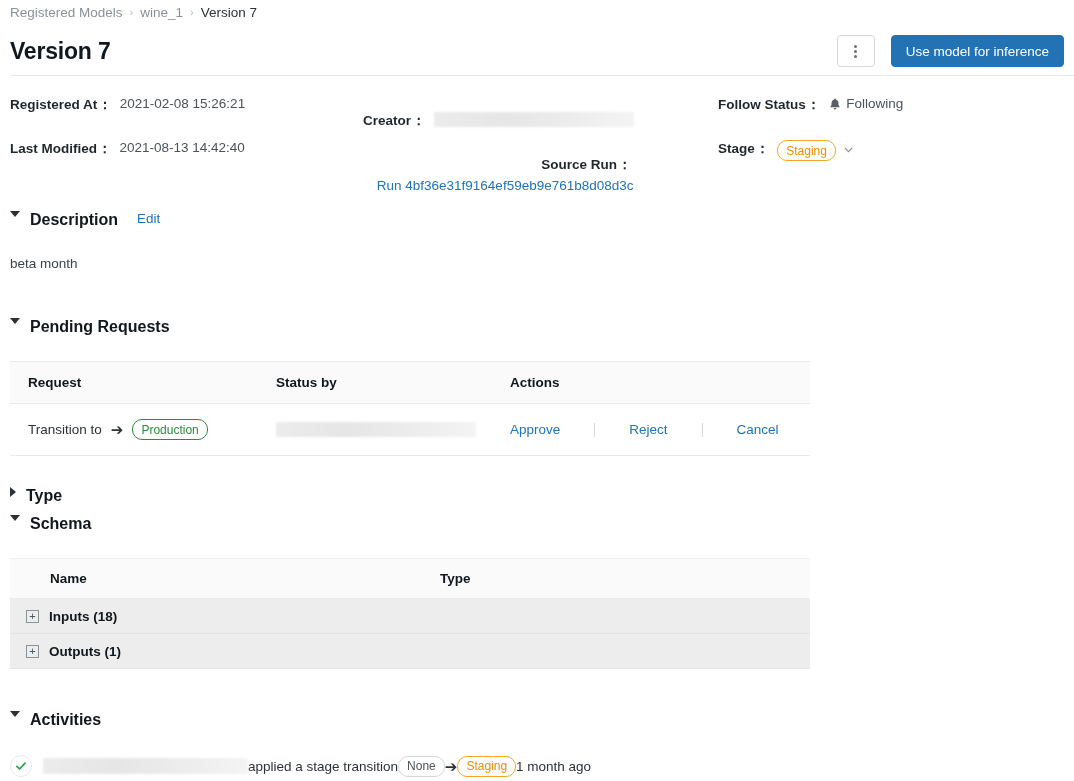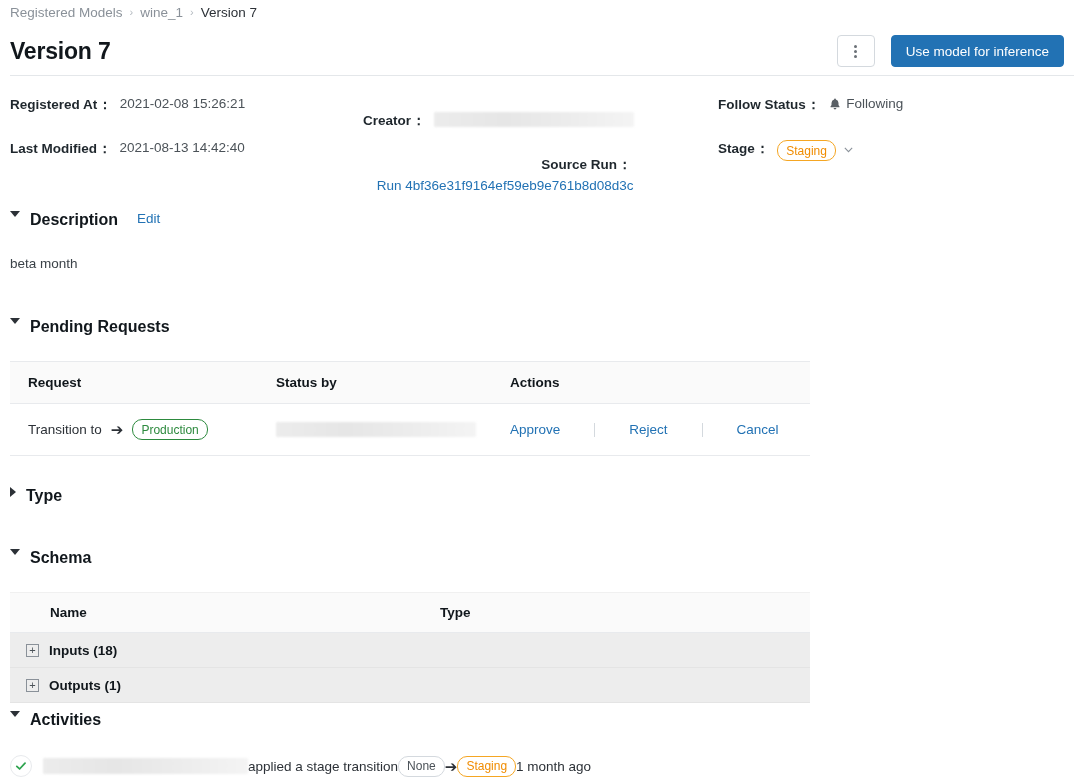--- a/index.html
+++ b/index.html
@@ -292,21 +292,21 @@
     </table>
   </div>
 
   <div class="section" style="top:487px;">
     <div class="section-head">
       <span class="caret-right"></span>
       <span>Type</span>
     </div>
   </div>
 
-  <div class="section" style="top:549px;">
+  <div class="section" style="top:515px;">
     <div class="section-head">
       <span class="caret-down"></span>
       <span>Schema</span>
     </div>
 
     <table class="schema-tbl" style="margin-top:25px;">
       <thead>
         <tr>
           <th>Name</th>
           <th class="type-col">Type</th>

